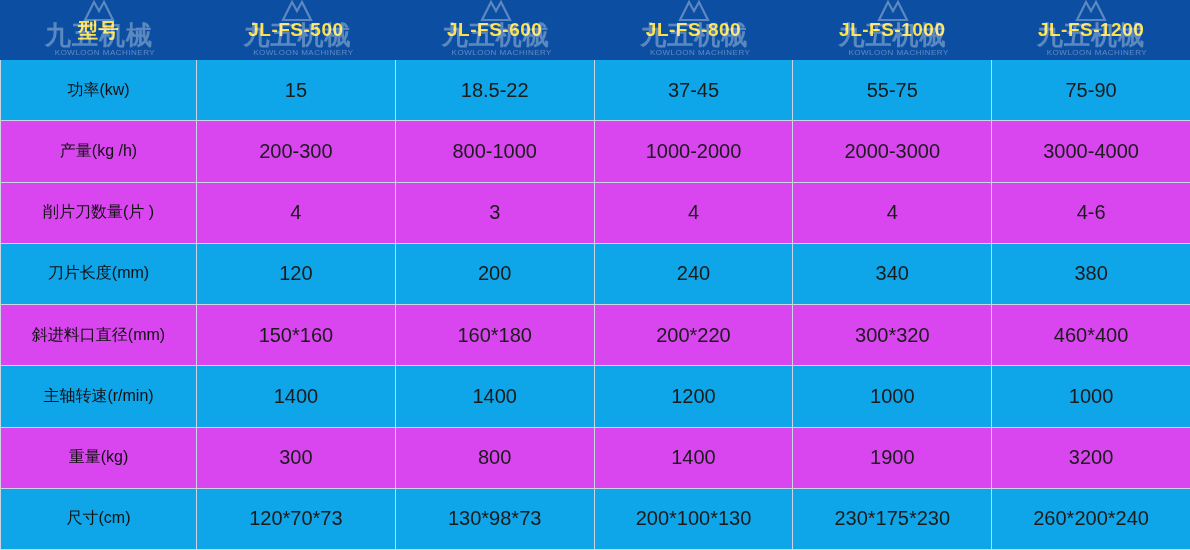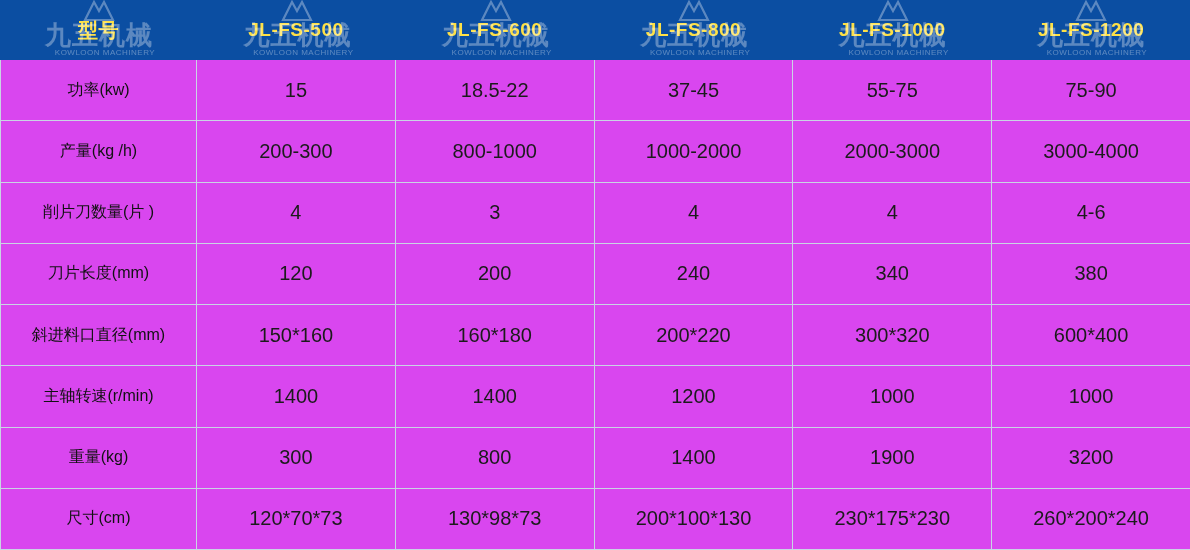--- a/index.html
+++ b/index.html
@@ -39,21 +39,21 @@
   }
   .spec-table td {
     height: 53px;
     text-align: center;
     vertical-align: middle;
     font-size: 20px;
     color: #1b1b1b;
     border: 1px solid #c9d4e4;
   }
   .spec-table tbody tr.odd td {
-    background: #d946ef;
+    background: #0ea5e9;
   }
   .spec-table tbody tr.even td {
     background: #d946ef;
   }
   .spec-table td.label {
     color: #111111;
     font-size: 16px;
   }
 
   
@@ -147,21 +147,21 @@
       <td>240</td>
       <td>340</td>
       <td>380</td>
     </tr>
     <tr class="even">
       <td class="label">斜进料口直径(mm)</td>
       <td>150*160</td>
       <td>160*180</td>
       <td>200*220</td>
       <td>300*320</td>
-      <td>600*400</td>
+      <td>460*400</td>
     </tr>
     <tr class="odd">
       <td class="label">主轴转速(r/min)</td>
       <td>1400</td>
       <td>1400</td>
       <td>1200</td>
       <td>1000</td>
       <td>1000</td>
     </tr>
     <tr class="even">

